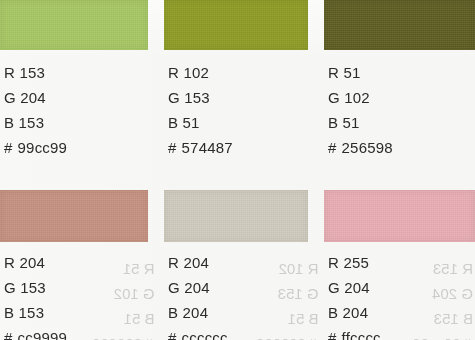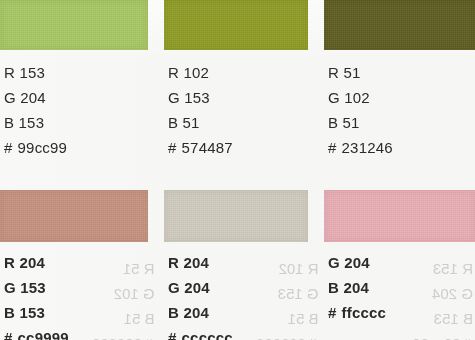--- a/index.html
+++ b/index.html
@@ -33,21 +33,21 @@
     z-index: 2;
   }
 
   
   .row {
     position: absolute;
     left: 0;
     width: 475px;
   }
   .row-top    { top: 0px;   height: 170px; }
-  .row-bottom { top: 170px; height: 170px; font-weight: bold; }
+  .row-bottom { top: 170px; height: 170px; }
 
   
   .cell {
     position: absolute;
     top: 0;
     height: 100%;
   }
   .col-0 { left: 0px;   width: 148px; }
   .col-1 { left: 164px; width: 144px; }
   .col-2 { left: 324px; width: 151px; }
@@ -162,21 +162,21 @@
         <span class="line hexline"><span class="hash">#</span><span>574487</span></span>
       </div>
     </div>
 
     <div class="cell col-2">
       <div class="swatch" style="background-color: rgb(93, 92, 33);"></div>
       <div class="labels">
         <span class="line">R 51</span>
         <span class="line">G 102</span>
         <span class="line">B 51</span>
-        <span class="line hexline"><span class="hash">#</span><span>231246</span></span>
+        <span class="line hexline"><span class="hash">#</span><span>256598</span></span>
       </div>
     </div>
 
   </div>
 
   <div class="row row-bottom">
 
     <div class="cell col-0">
       <div class="swatch" style="background-color: rgb(198, 144, 127);"></div>
       <div class="labels">
@@ -193,20 +193,21 @@
         <span class="line">R 204</span>
         <span class="line">G 204</span>
         <span class="line">B 204</span>
         <span class="line hexline"><span class="hash">#</span><span>cccccc</span></span>
       </div>
     </div>
 
     <div class="cell col-2">
       <div class="swatch" style="background-color: rgb(232, 173, 180);"></div>
       <div class="labels">
+        <span class="line">R 255</span>
         <span class="line">G 204</span>
         <span class="line">B 204</span>
         <span class="line hexline"><span class="hash">#</span><span>ffcccc</span></span>
       </div>
     </div>
 
   </div>
 
 </div>
 

